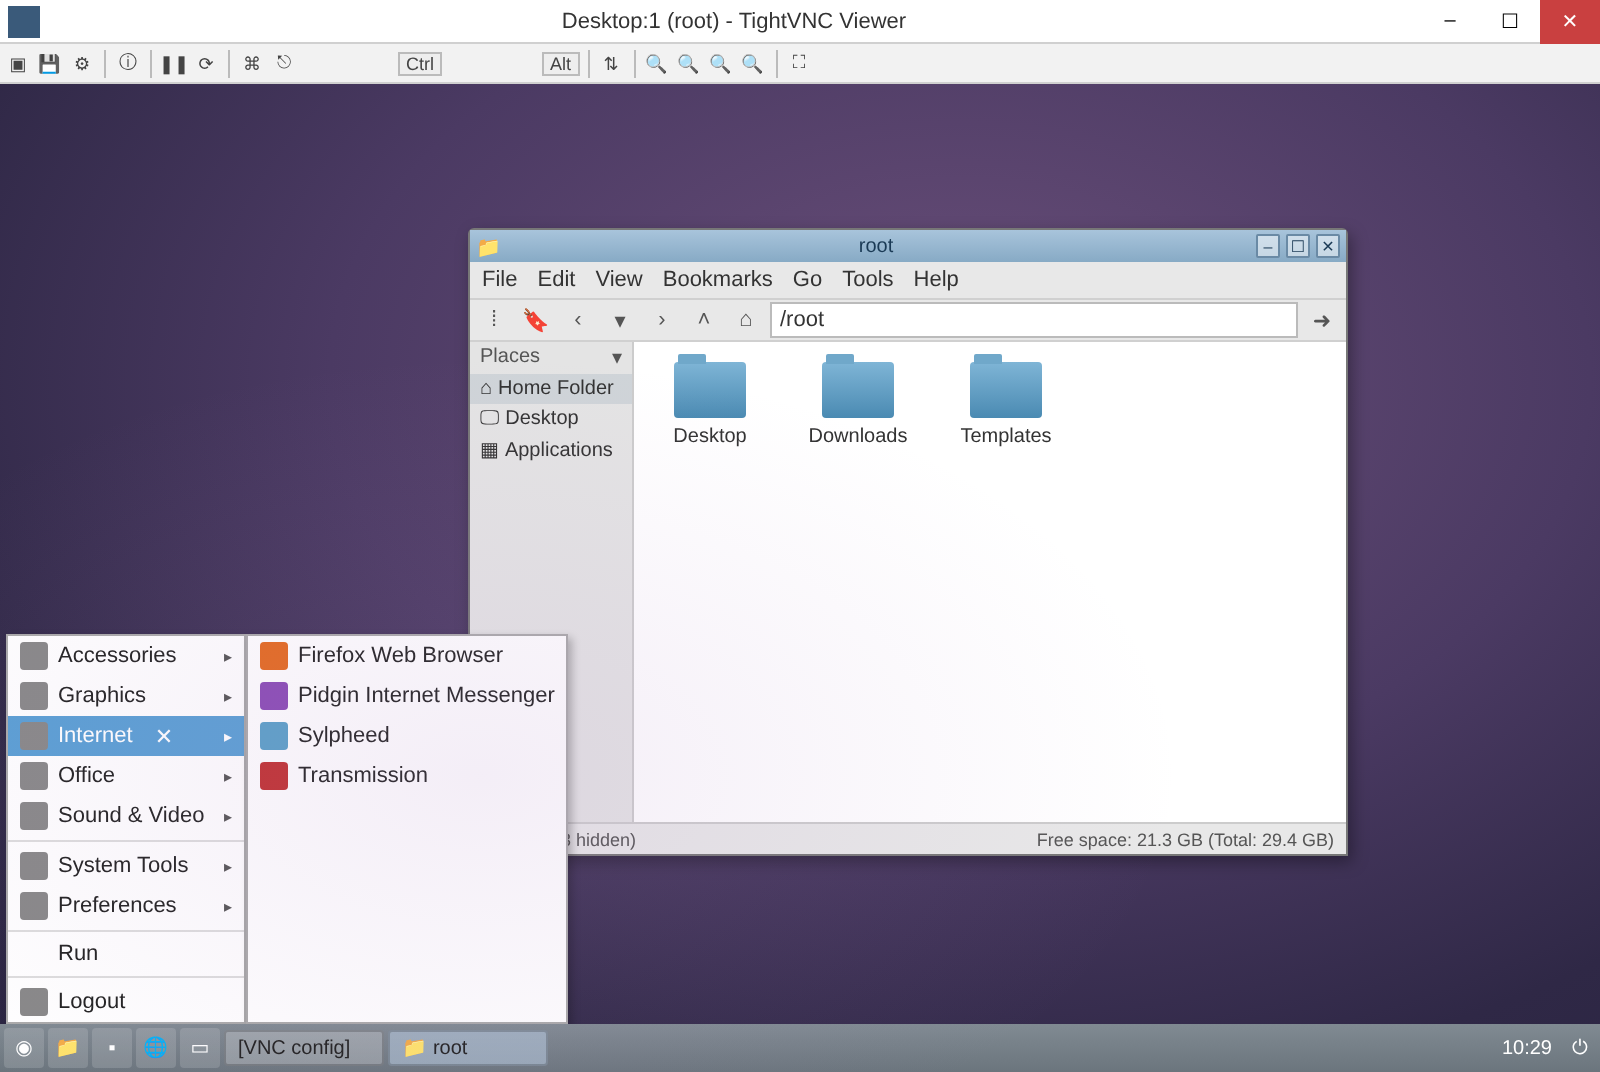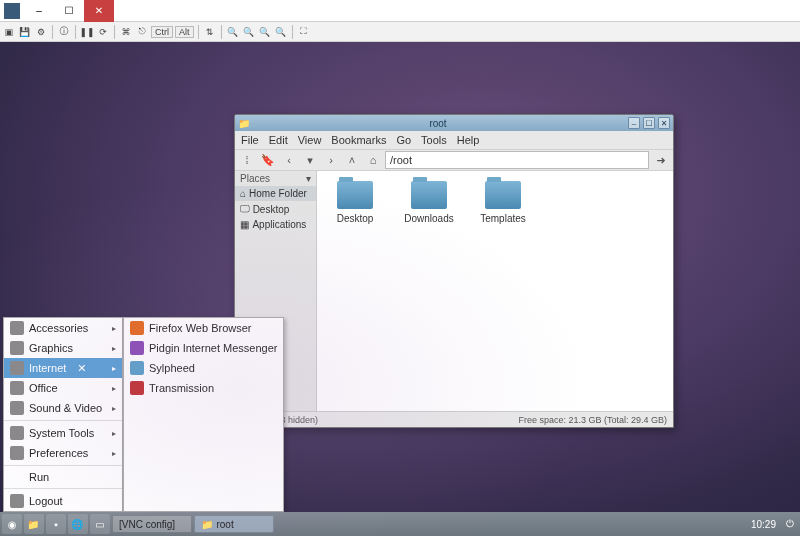--- a/index.html
+++ b/index.html
@@ -9,21 +9,21 @@
 .win-titlebar { height: 22px; background: #fff; border-bottom: 1px solid #d0d0d0; display: flex; align-items: center; font-size: 11px; }
 .win-titlebar .vnc-icon { width: 16px; height: 16px; margin: 0 4px; background: #3a5a7a; display: inline-block; }
 .win-titlebar .title { flex: 1; text-align: center; color: #333; }
 .win-titlebar .win-btns { display: flex; }
 .win-titlebar .win-btn { width: 30px; height: 22px; display: flex; align-items: center; justify-content: center; font-size: 10px; }
 .win-titlebar .win-btn.close { background: #c94040; color: #fff; }
 
 .vnc-toolbar { height: 20px; background: #f2f2f2; border-bottom: 1px solid #d0d0d0; display: flex; align-items: center; gap: 2px; padding: 0 2px; font-size: 9px; color: #444; }
 .vnc-toolbar .tb-ic { width: 14px; height: 14px; display: inline-flex; align-items: center; justify-content: center; border: 1px solid transparent; }
 .vnc-toolbar .sep { width: 1px; height: 14px; background: #bbb; margin: 0 2px; }
-.vnc-toolbar .txt-btn { font-size: 9px; padding: 0 3px; border: 1px solid #bbb; background: #eee; }
+.vnc-toolbar .txt-btn { font-size: 9px; padding: 0 3px; border: 1px solid #bbb; background: #eee; margin-left: 48px; }
 
 
 .desktop { position: relative; width: 800px; height: 494px; background: radial-gradient(ellipse 900px 600px at 60% 30%, #6a4f7a 0%, #4b3a63 35%, #2f2846 60%, #221f3a 100%); }
 .desktop::after { content: ""; position: absolute; inset: 0; background: radial-gradient(ellipse 500px 300px at 30% 70%, rgba(180,140,200,0.15), transparent 70%); pointer-events: none; }
 
 
 .taskbar { position: absolute; bottom: 0; left: 0; right: 0; height: 24px; background: linear-gradient(#808a92, #6b757d); display: flex; align-items: center; font-size: 10px; color: #fff; padding: 0 2px; gap: 2px; }
 .taskbar .tray-btn { width: 20px; height: 20px; background: rgba(255,255,255,0.15); border-radius: 2px; display: flex; align-items: center; justify-content: center; }
 .taskbar .task { height: 18px; padding: 0 6px; background: rgba(255,255,255,0.25); border: 1px solid rgba(0,0,0,0.2); border-radius: 2px; display: flex; align-items: center; gap: 3px; color: #222; min-width: 80px; }
 .taskbar .task.active { background: rgba(180,200,220,0.6); }
@@ -66,20 +66,21 @@
 .folder .lbl { font-size: 10px; color: #333; }
 .fm-status { height: 16px; background: #e8e8e8; border-top: 1px solid #ccc; display: flex; align-items: center; justify-content: space-between; padding: 0 6px; font-size: 9px; color: #555; }
 
 .ic10 { width: 10px; height: 10px; display: inline-block; }
 </style>
 </head>
 <body>
 
 <div class="win-titlebar">
   <span class="vnc-icon"></span>
+  <span class="title">Desktop:1 (root) - TightVNC Viewer</span>
   <div class="win-btns">
     <div class="win-btn">–</div>
     <div class="win-btn">☐</div>
     <div class="win-btn close">✕</div>
   </div>
 </div>
 
 <div class="vnc-toolbar">
   <span class="tb-ic">▣</span>
   <span class="tb-ic">💾</span>

